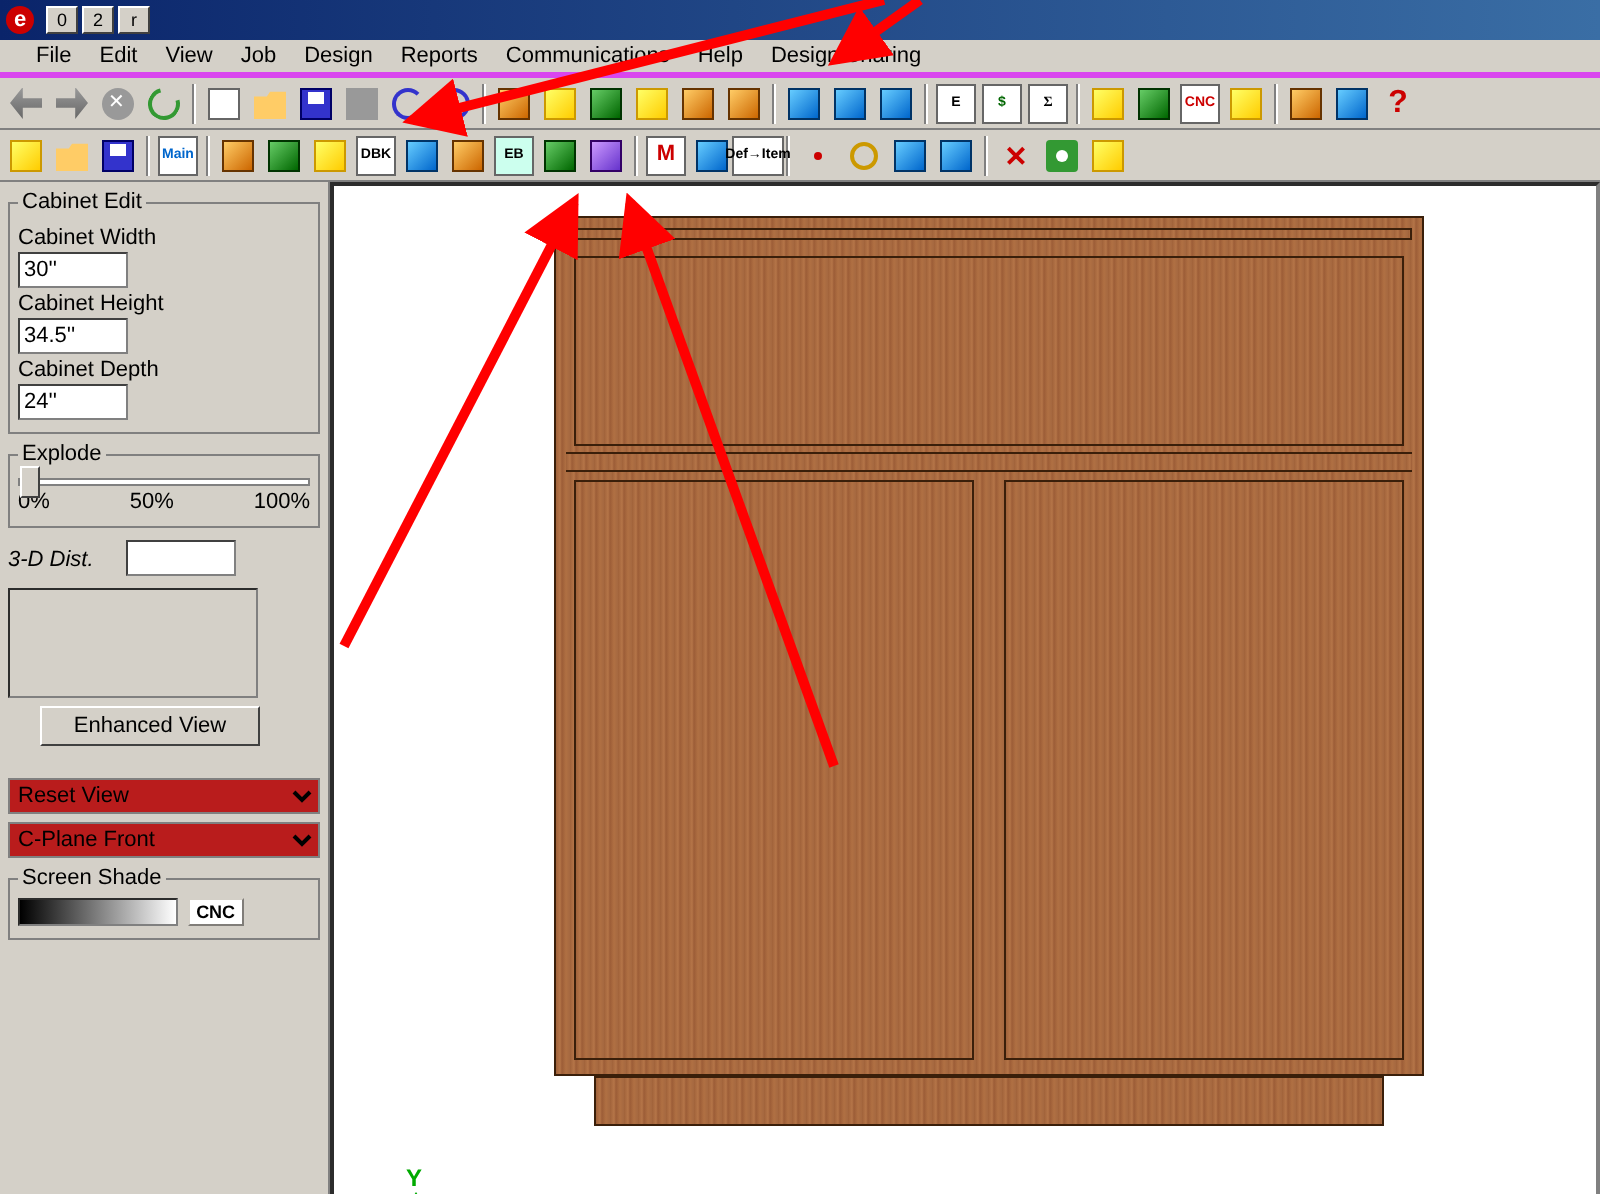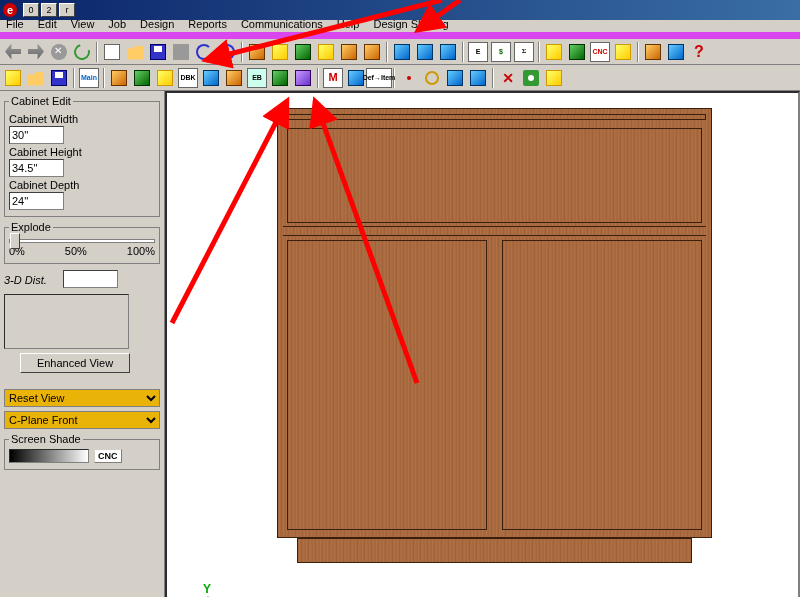--- a/index.html
+++ b/index.html
@@ -3,35 +3,35 @@
 <meta charset="utf-8">
 <style>
 * { box-sizing: border-box; margin: 0; padding: 0; font-family: Tahoma, sans-serif; font-size: 11px; }
 body { background: #d4d0c8; width: 800px; height: 597px; overflow: hidden; position: relative; }
 
 .titlebar { background: linear-gradient(to right, #0a246a, #3a6ea5); height: 20px; display: flex; align-items: center; padding: 0 3px; color: white; font-weight: bold; }
 .titlebar .icon { width: 14px; height: 14px; background: #c00; border-radius: 50%; margin-right: 4px; display: flex; align-items: center; justify-content: center; font-size: 10px; font-weight: bold; }
 .titlebar .title { flex: 1; font-size: 11px; }
 .titlebar .winbtn { width: 16px; height: 14px; background: #d4d0c8; border: 1px solid #fff; border-right-color: #404040; border-bottom-color: #404040; margin-left: 2px; font-size: 9px; text-align: center; line-height: 12px; color: black; font-family: Marlett, sans-serif; cursor: pointer; font-weight: normal; }
 
-.menubar { background: #d4d0c8; height: 19px; display: flex; align-items: flex-end; padding: 0 0; gap: 2px; border-bottom: 7px solid #d946ef; }
+.menubar { background: #d4d0c8; height: 19px; display: flex; align-items: flex-end; padding: 0 12px; gap: 2px; border-bottom: 3px solid #d946ef; }
 .menubar .menuitem { padding: 2px 6px; cursor: pointer; }
 
 .toolbar { background: #d4d0c8; height: 26px; display: flex; align-items: center; padding: 1px 2px; gap: 1px; border-bottom: 1px solid #808080; }
 .tbbtn { width: 22px; height: 22px; border: 1px solid transparent; display: flex; align-items: center; justify-content: center; cursor: pointer; position: relative; }
 .tbbtn .ico { width: 16px; height: 16px; }
 .tbsep { width: 2px; height: 20px; border-left: 1px solid #808080; border-right: 1px solid #fff; margin: 0 2px; }
 
 .main-area { display: flex; height: 577px; }
 .sidebar { width: 165px; background: #d4d0c8; padding: 4px; border-right: 1px solid #808080; display: flex; flex-direction: column; gap: 4px; }
 .sidebar fieldset { border: 1px solid #808080; padding: 4px 4px 6px 4px; }
 .sidebar legend { font-size: 11px; padding: 0 2px; }
 .sidebar label { display: block; font-size: 11px; margin: 2px 0 1px 0; }
 .sidebar input[type="text"] { width: 55px; border: 1px solid #808080; border-top-color: #404040; border-left-color: #404040; background: white; font-size: 11px; padding: 1px 2px; height: 18px; }
-.sidebar select { width: 100%; border: 1px solid #808080; background: #eab308; font-size: 11px; height: 18px; }
+.sidebar select { width: 100%; border: 1px solid #808080; background: #b91c1c; font-size: 11px; height: 18px; }
 .slider-row { display: flex; justify-content: space-between; font-size: 10px; margin-top: 2px; }
 .slider-track { height: 4px; background: #fff; border: 1px solid #808080; position: relative; margin: 2px 0; }
 .slider-thumb { width: 10px; height: 16px; background: #d4d0c8; border: 1px solid #fff; border-right-color: #404040; border-bottom-color: #404040; position: absolute; top: -7px; left: 0; }
 .btn { background: #d4d0c8; border: 1px solid #fff; border-right-color: #404040; border-bottom-color: #404040; padding: 3px 8px; cursor: pointer; font-size: 11px; width: 110px; margin-left: 16px; }
 .input-row { display: flex; align-items: center; gap: 4px; margin: 2px 0; }
 .input-row label { flex: 0 0 55px; font-style: italic; }
 .gray-box { background: #d4d0c8; border: 1px inset #808080; width: 125px; height: 55px; }
 
 .viewport { flex: 1; background: white; border: 2px inset #808080; position: relative; overflow: hidden; }
 

